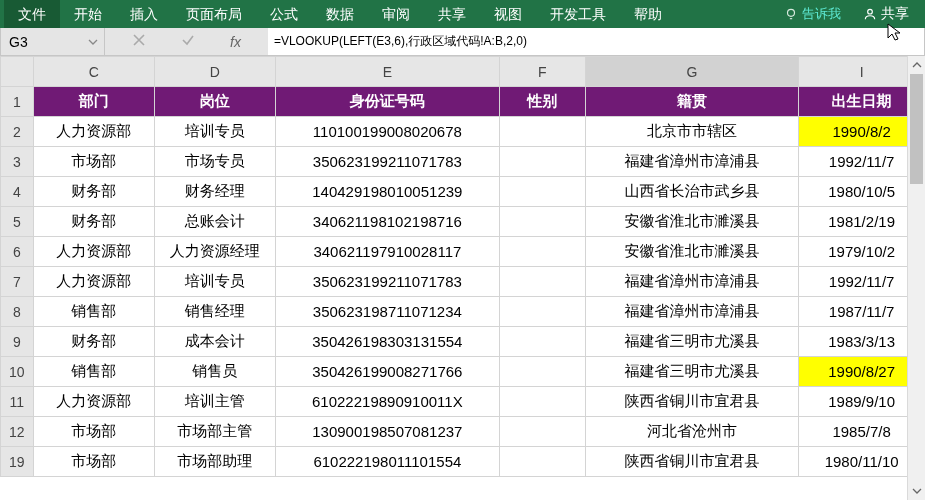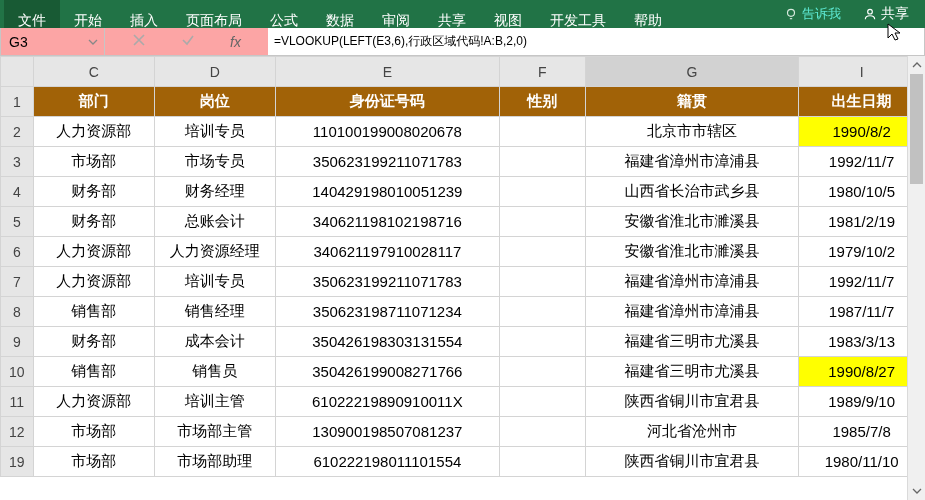--- a/index.html
+++ b/index.html
@@ -1,46 +1,46 @@
 <!DOCTYPE html>
 <html><head>
 <meta charset="utf-8">
 <style>
   * { box-sizing: border-box; margin: 0; padding: 0; font-family: "Microsoft YaHei", "SimSun", Arial, sans-serif; }
   body { background: #fff; width: 925px; height: 500px; overflow: hidden; position: relative; }
 
   
   .ribbon { background: #217346; height: 28px; display: flex; align-items: center; color: #fff; font-size: 14px; padding: 0 4px; }
-  .ribbon-tab { padding: 6px 14px; height: 28px; line-height: 28px; cursor: pointer; }
+  .ribbon-tab { padding: 0 14px; height: 28px; line-height: 28px; cursor: pointer; }
   .ribbon-tab.file { background: #185a34; }
   .ribbon-spacer { flex: 1; }
   .ribbon-tell { display: flex; align-items: center; gap: 4px; padding: 0 10px; color: #5eead4; font-size: 13px; }
   .ribbon-share { display: flex; align-items: center; gap: 4px; padding: 0 12px; }
   .tell-icon, .share-icon { width: 14px; height: 14px; display: inline-flex; }
   .tell-icon svg, .share-icon svg { width: 14px; height: 14px; }
 
   
-  .formula-bar { display: flex; align-items: center; border: 1px solid #c6c6c6; border-top: none; height: 28px; background: #fca5a5; gap: 19px; }
+  .formula-bar { display: flex; align-items: center; border: 1px solid #c6c6c6; border-top: none; height: 28px; background: #e5e5e5; gap: 19px; }
   .namebox { width: 104px; border-right: 1px solid #c6c6c6; height: 100%; display: flex; align-items: center; padding: 0 8px; font-size: 14px; position: relative; }
   .namebox-caret { position: absolute; right: 6px; top: 50%; transform: translateY(-50%); }
   .namebox-caret svg { width: 10px; height: 10px; }
   .fb-btn { width: 30px; height: 100%; display: flex; align-items: center; justify-content: center; border: none; background: none; color: #999; cursor: pointer; }
   .fb-btn svg { width: 14px; height: 14px; }
   .fx-label { font-style: italic; font-size: 14px; color: #666; padding: 0 8px; }
   .formula-input { flex: 1; border: none; outline: none; font-size: 12px; padding: 0 6px; height: 100%; }
 
   
   .grid-wrapper { position: absolute; top: 56px; left: 0; right: 0; bottom: 0; overflow: hidden; }
   .grid { border-collapse: collapse; width: 100%; }
   .grid th, .grid td { border: 1px solid #d4d4d4; font-size: 15px; padding: 0; height: 30px; }
   .grid th.colhdr { background: #e6e6e6; color: #444; font-weight: normal; text-align: center; font-size: 14px; }
   .grid th.rowhdr { background: #e6e6e6; color: #444; font-weight: normal; text-align: center; font-size: 14px; width: 34px; }
   .grid th.corner { background: #e6e6e6; width: 34px; }
   .grid td { text-align: center; }
-  .grid tr.datahdr td { background: #a16207; color: #fff; font-weight: bold; }
+  .grid tr.datahdr td { background: #701a75; color: #fff; font-weight: bold; }
   .grid th.colhdr.sel { background: #d2d2d2; }
   .highlight { background: #ffff00; margin-left: 12px; }
   .col-F { width: 92px; }
   .col-C, .col-D { width: 130px; }
   .col-E { width: 230px; }
   .col-G { width: 230px; }
   .col-I { width: 130px; }
 
   
   .vscroll { position: absolute; top: 56px; right: 0; width: 18px; bottom: 0; background: #f0f0f0; border-left: 1px solid #dadada; }

